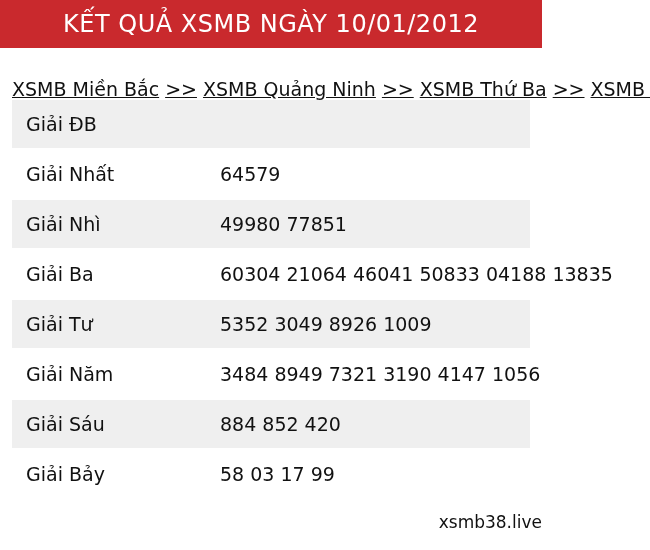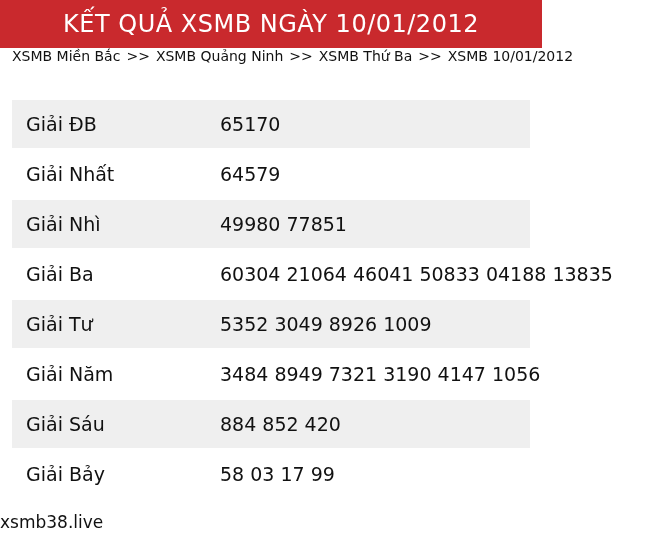--- a/index.html
+++ b/index.html
@@ -26,24 +26,25 @@
     font-size: 24px;
     font-weight: normal;
     letter-spacing: 0.5px;
     white-space: nowrap;
   }
 
   
   .breadcrumb {
     height: 52px;
     display: flex;
-    align-items: flex-start;
+    align-items: flex-end;
     padding: 0 12px;
-    font-size: 14px;
+    font-size: 19px;
     white-space: nowrap;
+    text-decoration: underline;
   }
   .breadcrumb .crumb { color: #111111; text-decoration: none; cursor: pointer; }
   .breadcrumb .sep { margin: 0 6px; color: #111111; }
 
   
   .results { margin: 0 12px; }
   .result-row {
     height: 48px;
     margin-bottom: 2px;
     display: flex;
@@ -59,21 +60,21 @@
   .prize-numbers {
     flex: 1;
     white-space: nowrap;
   }
 
   
   .footer {
     flex: 1;
     display: flex;
     align-items: center;
-    justify-content: flex-start;
+    justify-content: flex-end;
     padding-bottom: 6px;
   }
   .footer .site { font-size: 17px; color: #111111; }
 </style>
 </head>
 <body>
 
 <div class="page">
 
   <div class="header">
@@ -86,21 +87,20 @@
     <span class="crumb">XSMB Quảng Ninh</span>
     <span class="sep">&gt;&gt;</span>
     <span class="crumb">XSMB Thứ Ba</span>
     <span class="sep">&gt;&gt;</span>
     <span class="crumb">XSMB 10/01/2012</span>
   </div>
 
   <div class="results">
     <div class="result-row alt">
       <span class="prize-label">Giải ĐB</span>
-      <span class="prize-numbers">65170</span>
     </div>
     <div class="result-row">
       <span class="prize-label">Giải Nhất</span>
       <span class="prize-numbers">64579</span>
     </div>
     <div class="result-row alt">
       <span class="prize-label">Giải Nhì</span>
       <span class="prize-numbers">49980 77851</span>
     </div>
     <div class="result-row">

